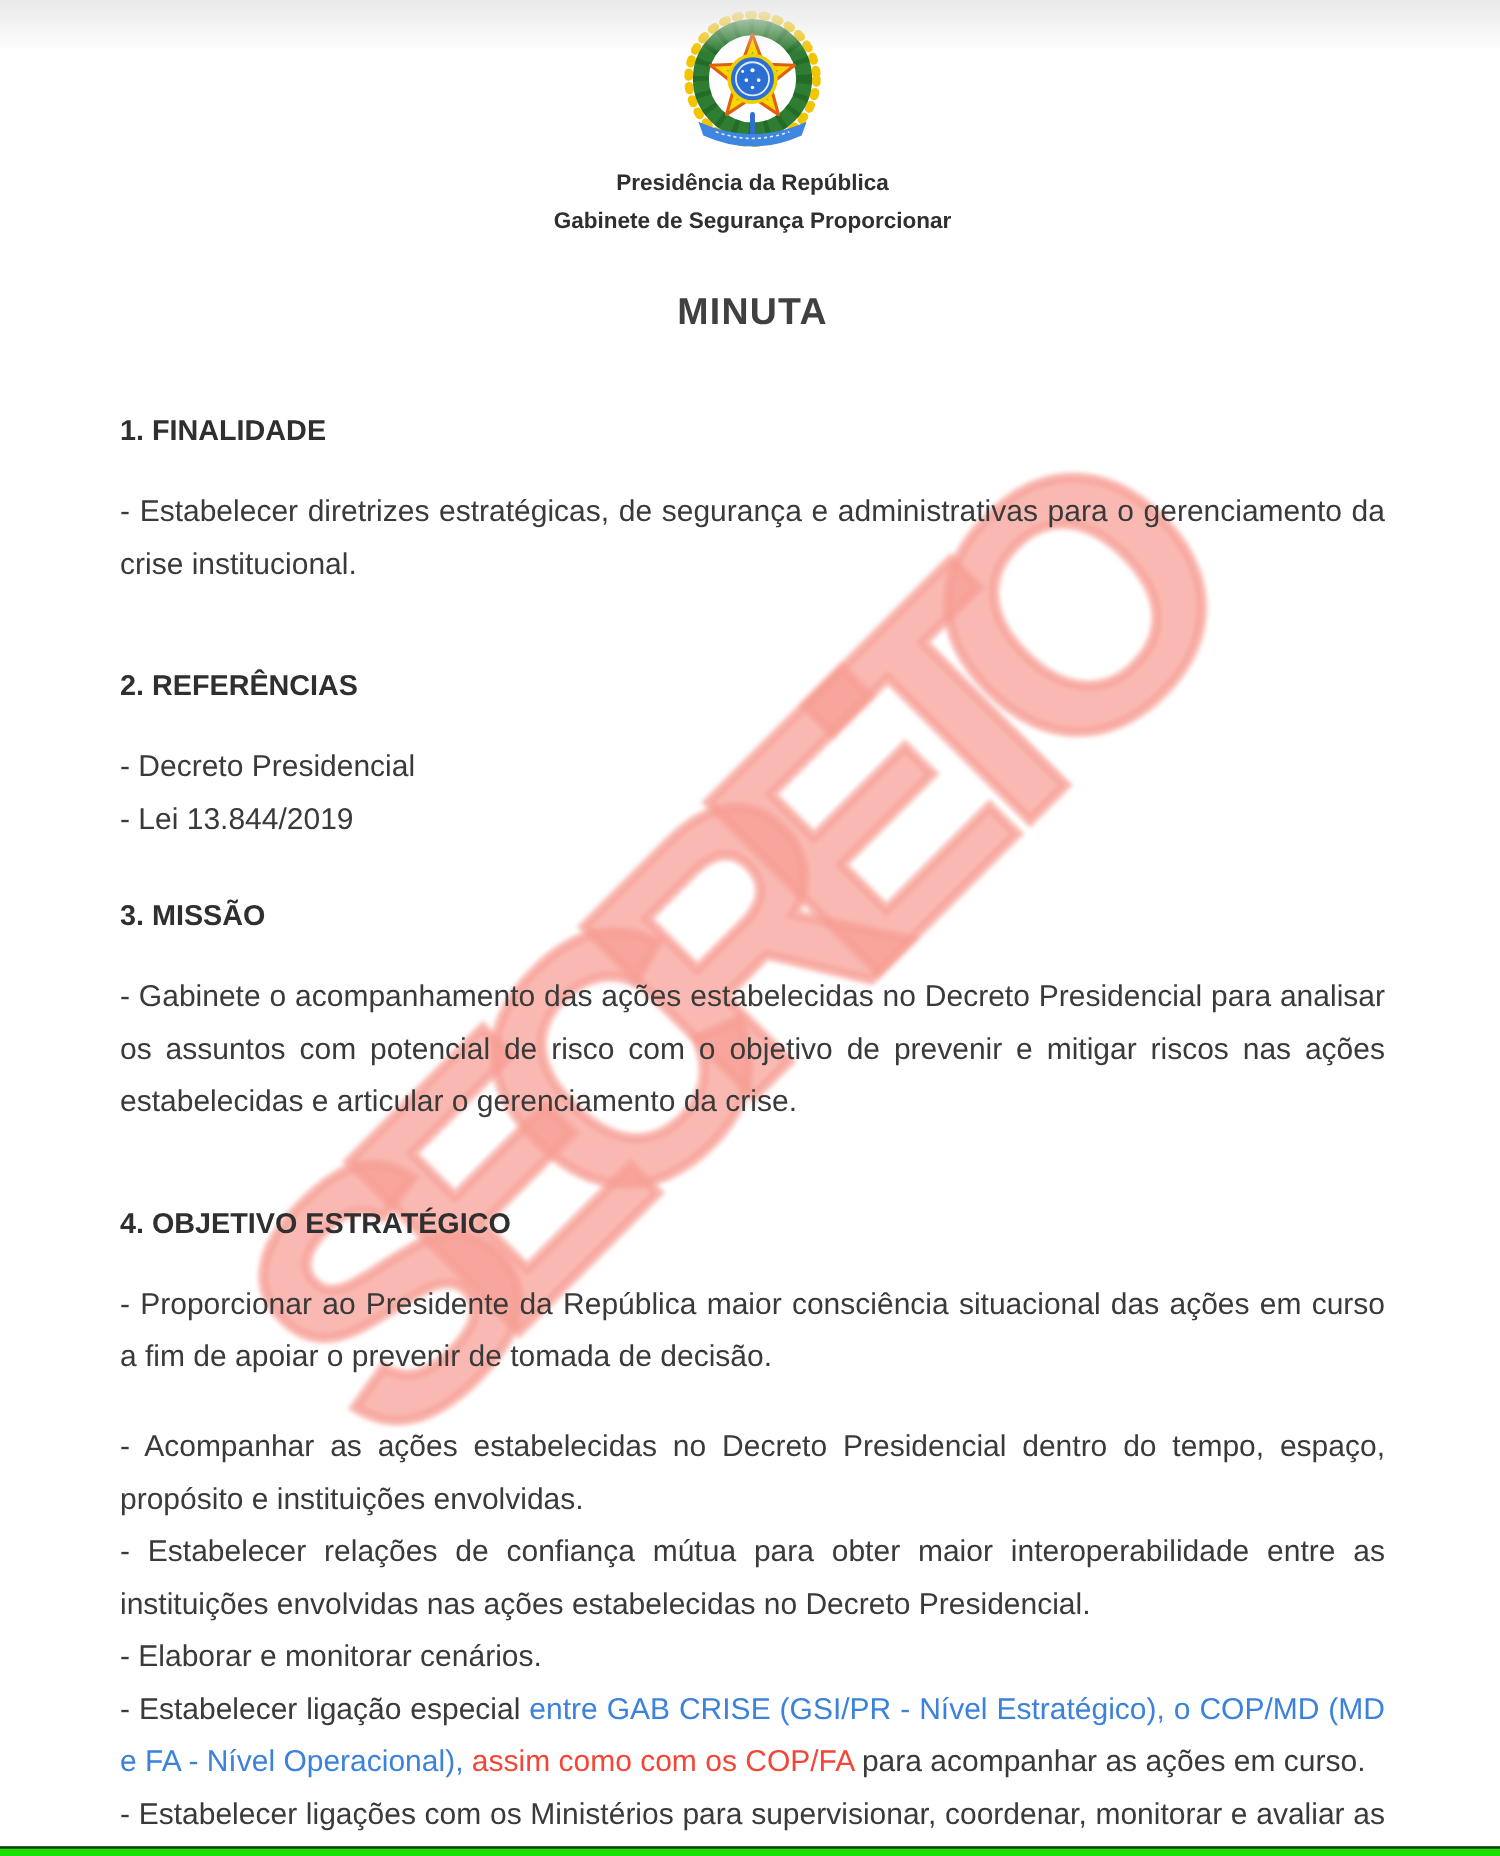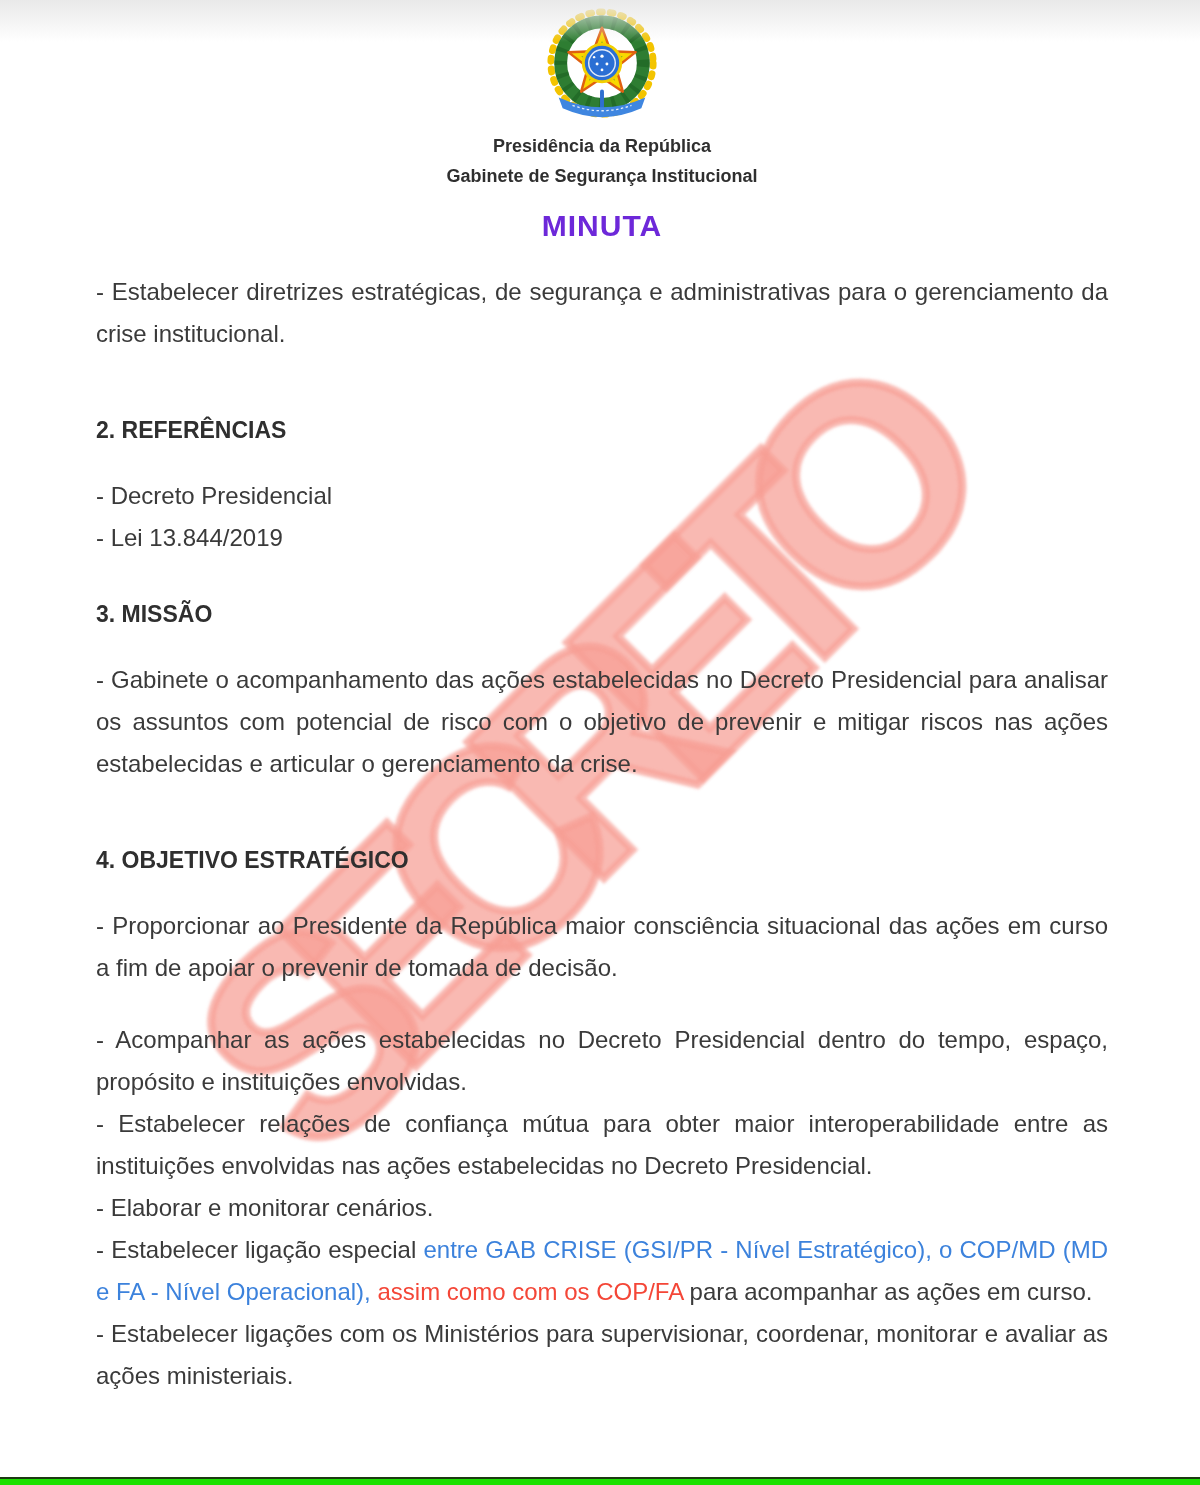--- a/index.html
+++ b/index.html
@@ -35,26 +35,26 @@
   }
   .org-line {
     text-align: center;
     font-weight: bold;
     font-size: 18px;
     line-height: 30px;
     color: #2f2f2f;
   }
   .org-line.first { margin-top: 3px; }
   .classification {
-    margin-top: 20px;
+    margin-top: 44px;
     text-align: center;
     font-weight: bold;
     font-size: 30px;
     line-height: 30px;
-    color: #6d28d9;
+    color: #404040;
     letter-spacing: 1px;
   }
   .doc-title {
     margin-top: 36px;
     text-align: center;
     font-weight: bold;
     font-size: 22px;
     line-height: 30px;
     color: #2f2f2f;
   }
@@ -143,25 +143,26 @@
       <circle cx="55" cy="58" r="1.5" fill="#ffffff"></circle>
       <circle cx="65" cy="58" r="1.5" fill="#ffffff"></circle>
       <circle cx="60" cy="64" r="1.4" fill="#ffffff"></circle>
       <circle cx="52" cy="51" r="1.2" fill="#ffffff"></circle>
 
       <path d="M16,92 Q60,112 104,92 L100,103 Q60,121 20,103 Z" fill="#3f86e0"></path>
       <path d="M30,100 Q60,111 90,100" fill="none" stroke="#ffffff" stroke-width="1.3" stroke-dasharray="2.5 2.5" opacity="0.85"></path>
     </svg>
 
     <div class="org-line first">Presidência da República</div>
-    <div class="org-line">Gabinete de Segurança Institucional</div>
+    <div class="org-line">Gabinete de Segurança Proporcionar</div>
 
     <div class="classification">MINUTA</div>
 
 
+    <div class="sec-heading mt-64">1. FINALIDADE</div>
     <div class="sec-body">
       <p class="body-p">- Estabelecer diretrizes estratégicas, de segurança e administrativas para o gerenciamento da crise institucional.</p>
     </div>
 
     <div class="sec-heading mt-60">2. REFERÊNCIAS</div>
     <div class="sec-body">
       <p class="body-p no-justify">- Decreto Presidencial</p>
       <p class="body-p no-justify">- Lei 13.844/2019</p>
     </div>
 

